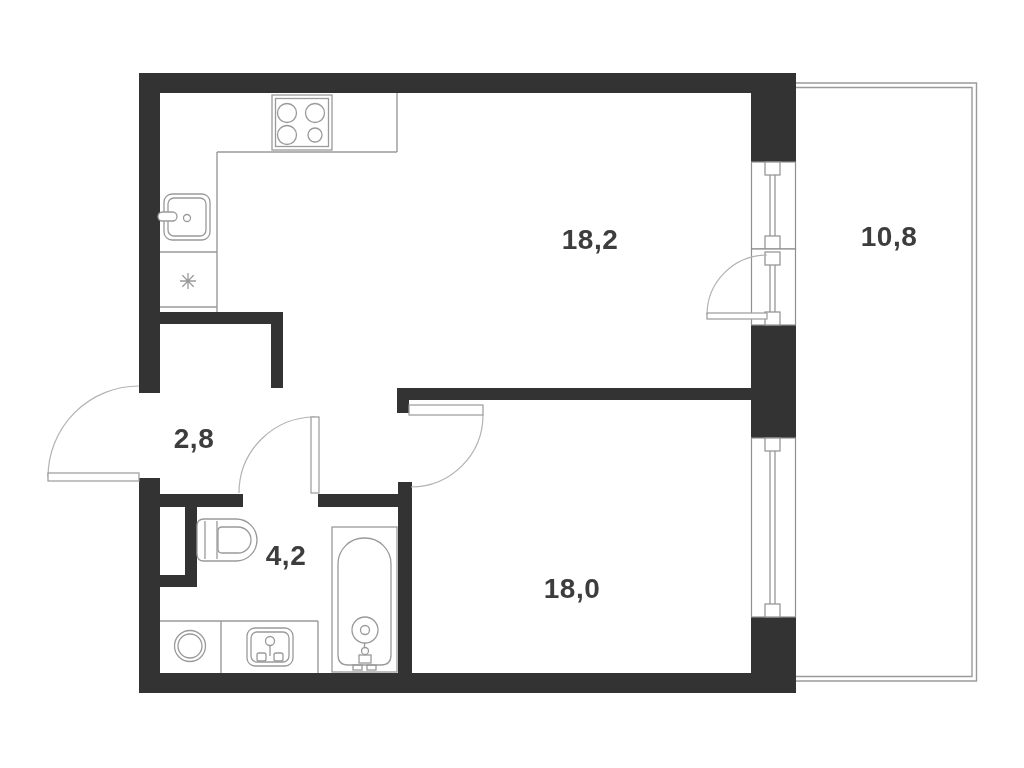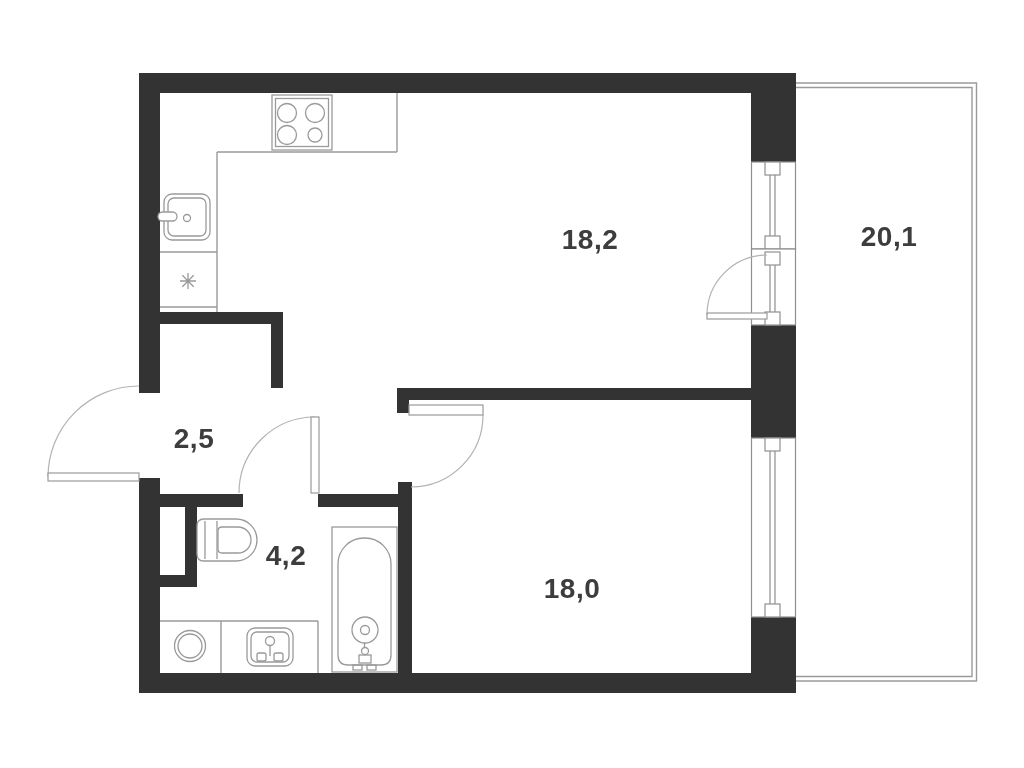--- a/index.html
+++ b/index.html
@@ -145,17 +145,17 @@
       <circle class="fixline" cx="365" cy="630" r="4.5"></circle>
       <path class="fixline" d="M364.5,643 V648"></path>
       <circle class="fixline" cx="365" cy="651" r="3.5"></circle>
       <rect class="fixline" x="359" y="655" width="12" height="8"></rect>
       <rect class="fixline" x="353" y="665" width="9" height="5"></rect>
       <rect class="fixline" x="367" y="665" width="9" height="5"></rect>
     </g>
   </svg>
 
   <div class="room-label" style="left:574px;top:240px;margin-left:16px;">18,2</div>
-  <div class="room-label" style="left:889px;top:237px;">20,1</div>
-  <div class="room-label" style="left:194px;top:439px;">2,5</div>
+  <div class="room-label" style="left:889px;top:237px;">10,8</div>
+  <div class="room-label" style="left:194px;top:439px;">2,8</div>
   <div class="room-label" style="left:286px;top:556px;">4,2</div>
   <div class="room-label" style="left:572px;top:589px;">18,0</div>
 </div>
 
 </body></html>

